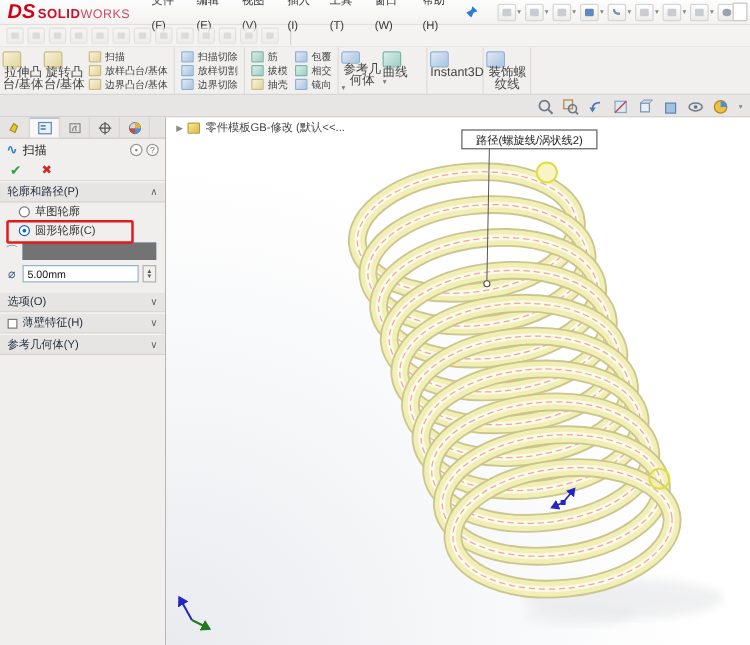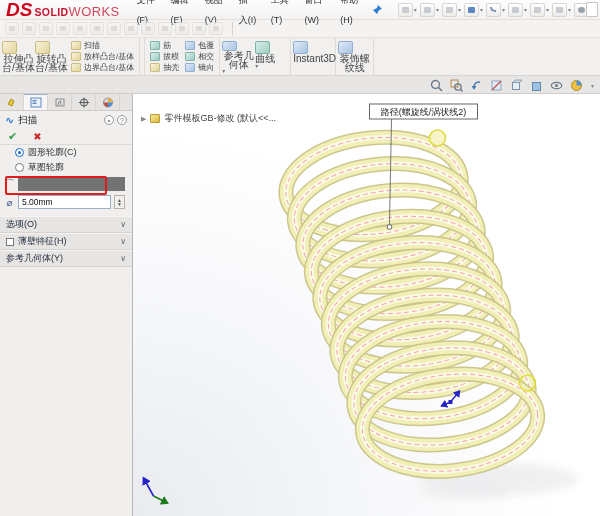--- a/index.html
+++ b/index.html
@@ -2,23 +2,23 @@
 <html><head>
 <meta charset="utf-8">
 <style>
   *{box-sizing:border-box;margin:0;padding:0;-webkit-font-smoothing:antialiased}
   body{width:600px;height:516px;overflow:hidden;font-family:"Liberation Sans","DejaVu Sans",sans-serif}
   .app{position:relative;width:600px;height:516px;background:#fff;font-size:9px;color:#333}
 
   
   .menubar{height:20px;display:flex;align-items:center;background:linear-gradient(#fdfdfd,#f3f2f1);border-bottom:1px solid #e2e0de;padding:0 4px;position:relative}
   .logo{display:flex;align-items:baseline;margin:0 10px 0 2px;white-space:nowrap}
-  .logo-ds{color:#d0021b;font-style:italic;font-weight:bold;font-size:19px;margin-right:2px}
+  .logo-ds{color:#d0021b;font-style:italic;font-weight:bold;font-size:16px;margin-right:2px}
   .logo-solid{color:#c8102e;font-weight:bold;font-size:10.5px;letter-spacing:.4px}
-  .logo-works{color:#cf4a5e;font-size:13px;letter-spacing:.4px}
+  .logo-works{color:#cf4a5e;font-size:10px;letter-spacing:.4px}
   .menu-item{padding:0 7px;line-height:20px;font-size:9px;color:#333;cursor:default}
   .pinbtn{width:14px;height:14px;margin-left:2px;position:relative}
   .pinbtn svg{display:block}
   .quick-icons{display:flex;align-items:center;margin-left:14px}
   .qwrap{display:flex;align-items:center;margin-right:3px}
   .qicon{width:15px;height:14px;border-radius:2px;background:linear-gradient(#ffffff,#ececea);border:1px solid #d8d6d4;position:relative}
   .qicon::after{content:"";position:absolute;inset:3px;background:#c9cdd2;border-radius:1px}
   .qicon[data-name="print-icon"]::after{background:#5f87c0}
   .qicon[data-name="undo-icon"]::after{background:transparent;border-bottom:2px solid #7a93b5;border-left:2px solid #7a93b5;border-radius:0 0 0 6px;inset:3px 4px 4px 3px}
   .qicon[data-name="options-gear-icon"]::after{background:#9aa3ad;border-radius:50%}
@@ -83,21 +83,21 @@
   .dia-row{height:18px;display:flex;align-items:center;gap:3px;padding:0 7px 0 4px}
   .dia-glyph{color:#44608a;font-size:10px;width:11px;text-align:center}
   .curve-glyph{color:#8aa0b8;font-size:10px;width:11px;text-align:center;font-weight:bold}
   .dia-field{flex:1;height:14px;background:#fff;border:1px solid #9ab0c8;display:flex;align-items:center;padding:0 3px;font-size:8.5px;color:#111}
   .spinner{width:11px;height:14px;border:1px solid #b5b2af;background:#f1f0ef;display:flex;flex-direction:column;align-items:center;justify-content:center;font-size:5px;color:#555;line-height:4.5px;flex:0 0 auto}
   .gap{height:5px}
   .cbx{width:8px;height:8px;border:1px solid #7a7a7a;background:#fff;margin-right:4px;flex:0 0 auto}
 
   
   .viewport{flex:1;position:relative;background:radial-gradient(ellipse at 0% 100%, #e9ebee 0%, #f6f7f9 35%, #ffffff 65%)}
-  .breadcrumb{position:absolute;left:8px;top:18px;display:flex;gap:4px;align-items:center;font-size:9px;color:#444;z-index:4}
+  .breadcrumb{position:absolute;left:8px;top:2px;display:flex;gap:4px;align-items:center;font-size:9px;color:#444;z-index:4}
   .bc-arrow{color:#8a8a8a;font-size:7px}
   .part-icon{width:10px;height:9px;background:linear-gradient(135deg,#f6e89a,#dcb93e);border:1px solid #b99a2e;border-radius:1px}
   .vp-svg{position:absolute;inset:0;width:100%;height:100%}
 </style>
 </head>
 <body>
 
 <div class="app" data-name="solidworks-window">
 
   <div class="menubar" data-name="menu-bar">
@@ -214,20 +214,35 @@
             <span class="sicon" data-name="lofted-boss-icon" data-variant="warm"></span>
             <span>放样凸台/基体</span>
           </div>
           <div class="rsmall" data-name="ribbon-button">
             <span class="sicon" data-name="boundary-boss-icon" data-variant="warm"></span>
             <span>边界凸台/基体</span>
           </div>
         </div>
     </div>
     <div class="rgroup" data-name="ribbon-group-cut">
+      <div class="rsmallcol">
+
+      <div class="rsmall" data-name="ribbon-button">
+            <span class="sicon" data-name="swept-cut-icon" data-variant="cool"></span>
+            <span>扫描切除</span>
+          </div>
+          <div class="rsmall" data-name="ribbon-button">
+            <span class="sicon" data-name="lofted-cut-icon" data-variant="cool"></span>
+            <span>放样切割</span>
+          </div>
+          <div class="rsmall" data-name="ribbon-button">
+            <span class="sicon" data-name="boundary-cut-icon" data-variant="cool"></span>
+            <span>边界切除</span>
+          </div>
+        </div>
     </div>
     <div class="rgroup" data-name="ribbon-group-features">
       <div class="rsmallcol">
 
       <div class="rsmall" data-name="ribbon-button">
             <span class="sicon" data-name="rib-icon" data-variant="teal"></span>
             <span>筋</span>
           </div>
           <div class="rsmall" data-name="ribbon-button">
             <span class="sicon" data-name="draft-icon" data-variant="teal"></span>
@@ -387,28 +402,32 @@
           <span class="circ-icon" data-name="pin-icon">•</span>
           <span class="circ-icon" data-name="help-icon">?</span>
         </span>
       </div>
 
       <div class="okrow" data-name="confirm-bar">
         <span class="ok-check" data-name="ok-button">✔</span>
         <span class="ok-cancel" data-name="cancel-button">✖</span>
       </div>
 
-
+      <div class="sect" data-name="section-profile-path">
+        <span>轮廓和路径(P)</span>
+        <span class="chev" data-name="chevron-up-icon">∧</span>
+      </div>
+
+      <div class="radio-row" data-name="radio-sketch-profile">
+        <span class="radio" data-name="radio-icon"></span>
+        <span>草图轮廓</span>
+      </div>
       <div class="radio-row" data-name="radio-circular-profile">
         <span class="radio sel" data-name="radio-selected-icon"></span>
         <span>圆形轮廓(C)</span>
-      </div>
-      <div class="radio-row" data-name="radio-sketch-profile">
-        <span class="radio" data-name="radio-icon"></span>
-        <span>草图轮廓</span>
       </div>
       <div class="red-box" data-name="annotation-highlight-box"></div>
 
       <div class="sel-row" data-name="path-selection-row">
         <span class="curve-glyph" data-name="path-curve-icon">⌒</span>
         <span class="sel-field" data-name="path-selection-field">
           <span class="swatch" data-name="selection-color-swatch"></span>
           <span class="sel-text">螺旋线/涡状线2</span>
         </span>
       </div>

